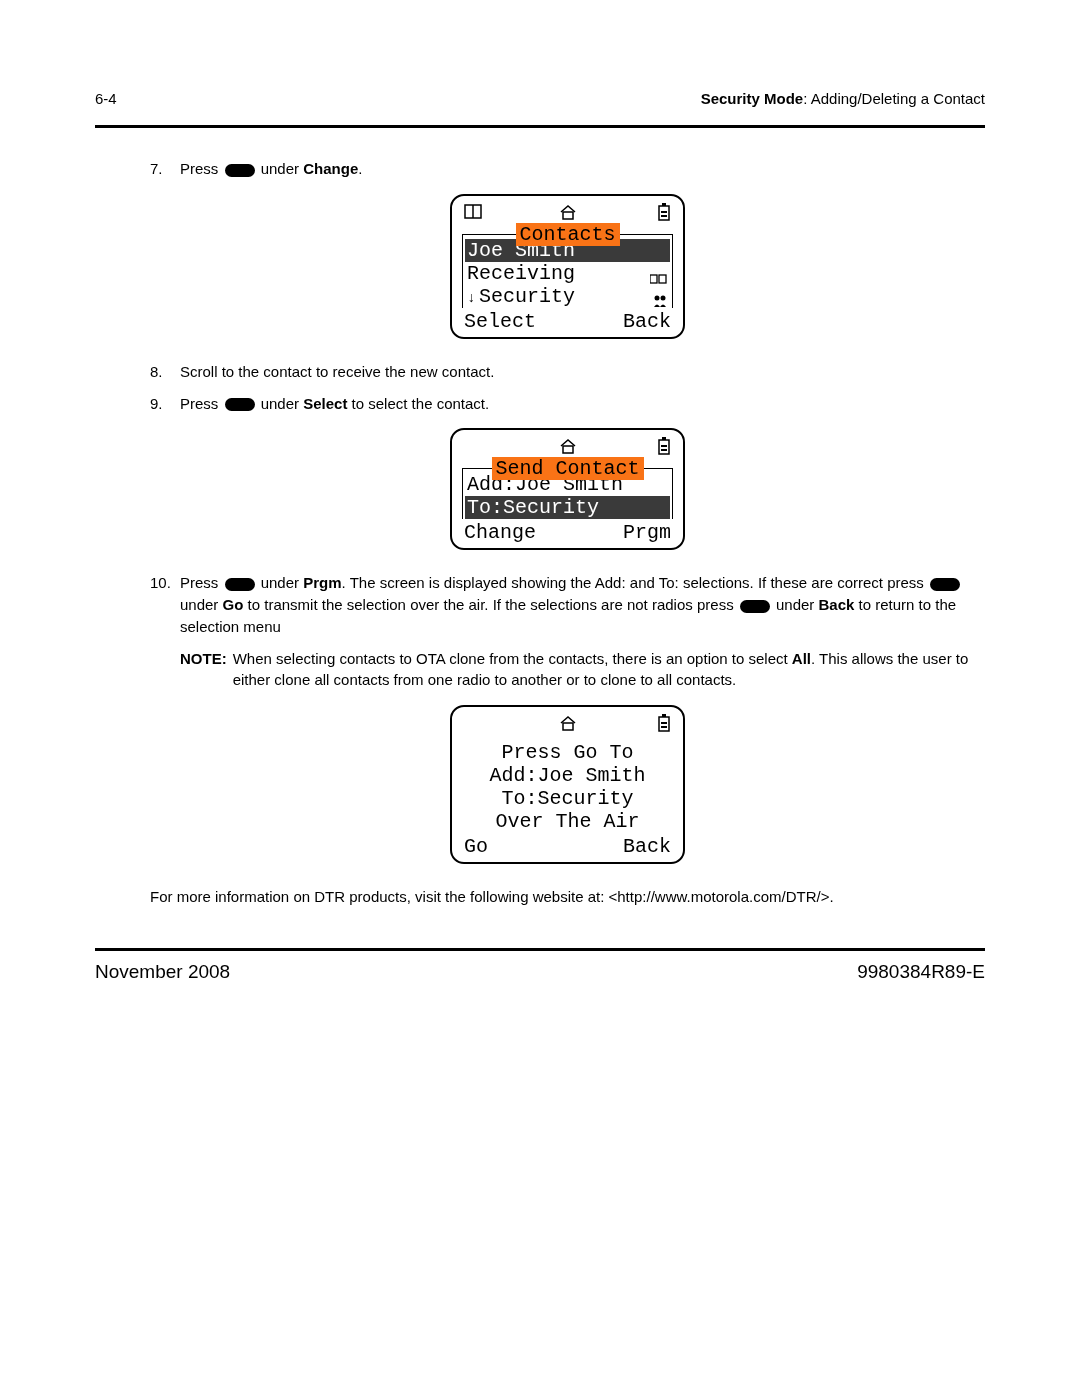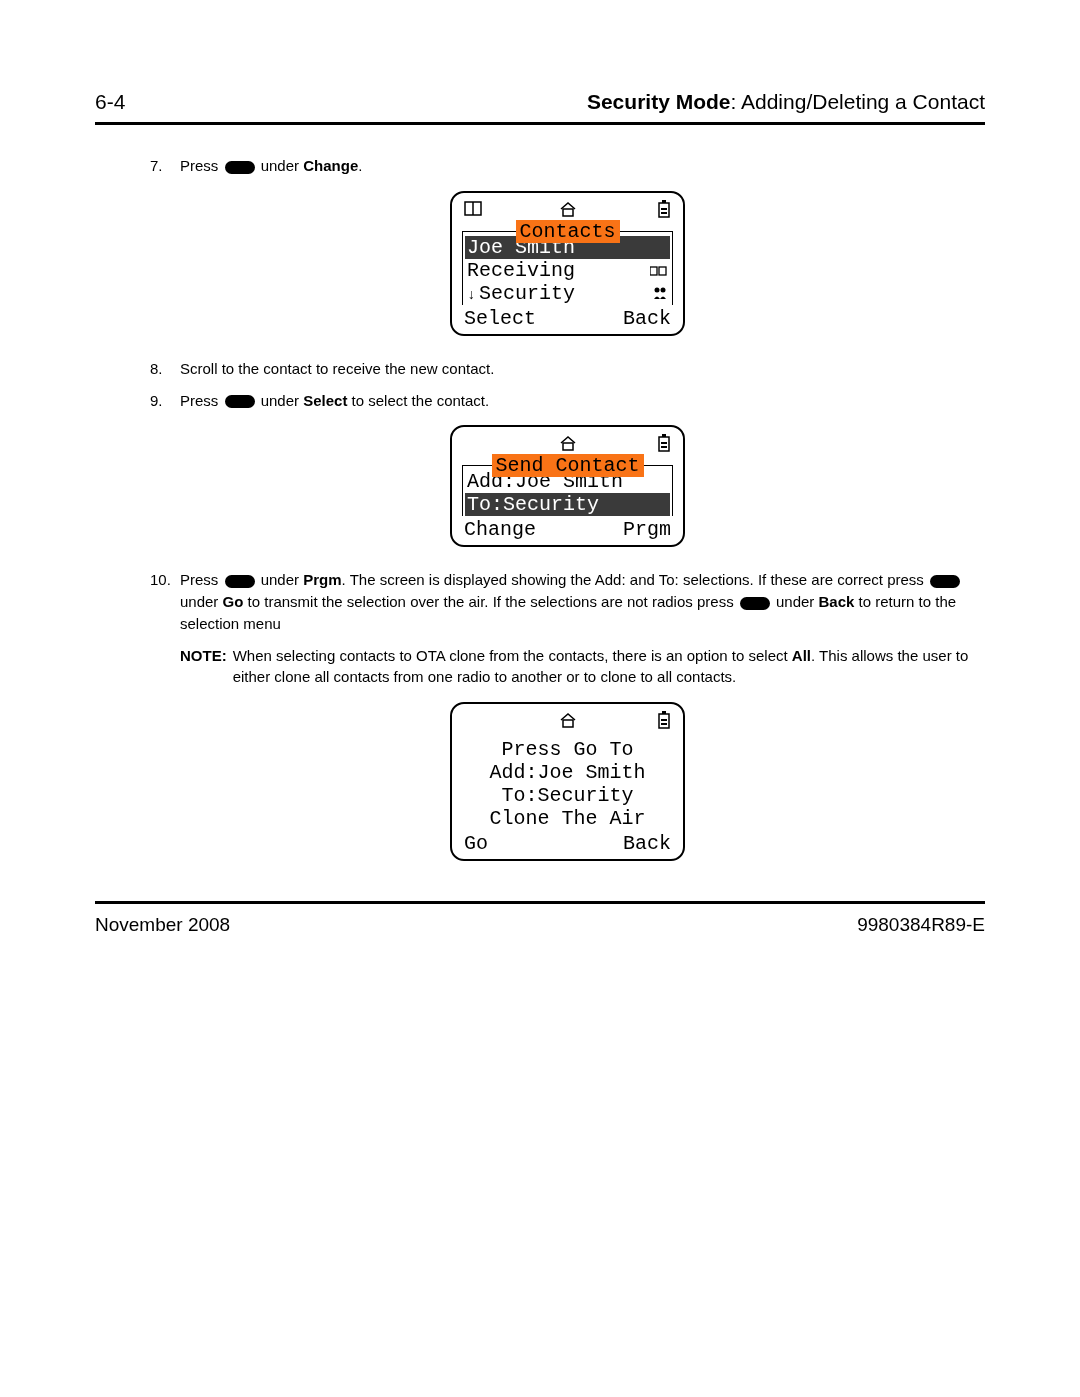--- a/index.html
+++ b/index.html
@@ -12,22 +12,22 @@
     width: 1080px;
   }
   .page {
     padding: 90px 95px 40px 95px;
     box-sizing: border-box;
     width: 1080px;
   }
   .header {
     display: flex;
     justify-content: space-between;
-    margin-bottom: 8px;
-    font-size: 21px;
+    margin-bottom: 18px;
+    font-size: 15px;
   }
   .header-right b { font-weight: bold; }
   .thick-rule {
     border: none;
     border-top: 3px solid #000;
     margin: 0 0 30px 0;
   }
   .content {
     padding-left: 55px;
   }
@@ -113,21 +113,21 @@
     top: -12px;
     left: 50%;
     transform: translateX(-50%);
     background: #f97316;
     padding: 0 4px;
     white-space: nowrap;
   }
   .row {
     display: flex;
     justify-content: space-between;
-    align-items: center;
+    align-items: flex-end;
     padding: 0 4px;
     white-space: nowrap;
   }
   .row.sel {
     background: #3a3a3a;
     color: #fff;
     margin: 0 2px;
     padding: 0 2px;
   }
   .row.center {
@@ -332,30 +332,31 @@
         <div class="row center">
             <span>Press Go To</span>
           </div>
         <div class="row center">
             <span>Add:Joe Smith</span>
           </div>
         <div class="row center">
             <span>To:Security</span>
           </div>
         <div class="row center">
-            <span>Clone The Air</span>
+            <span>Over The Air</span>
           </div>
         <div class="softkeys">
           <span>Go</span>
           <span>Back</span>
         </div>
       </div>
     </div>
 
 
+    <div class="para">For more information on DTR products, visit the following website at: &lt;http://www.motorola.com/DTR/&gt;.</div>
 
   </div>
 
   <hr class="footer-rule">
   <div class="footer">
     <span>November 2008</span>
     <span>9980384R89-E</span>
   </div>
 
 </div>

